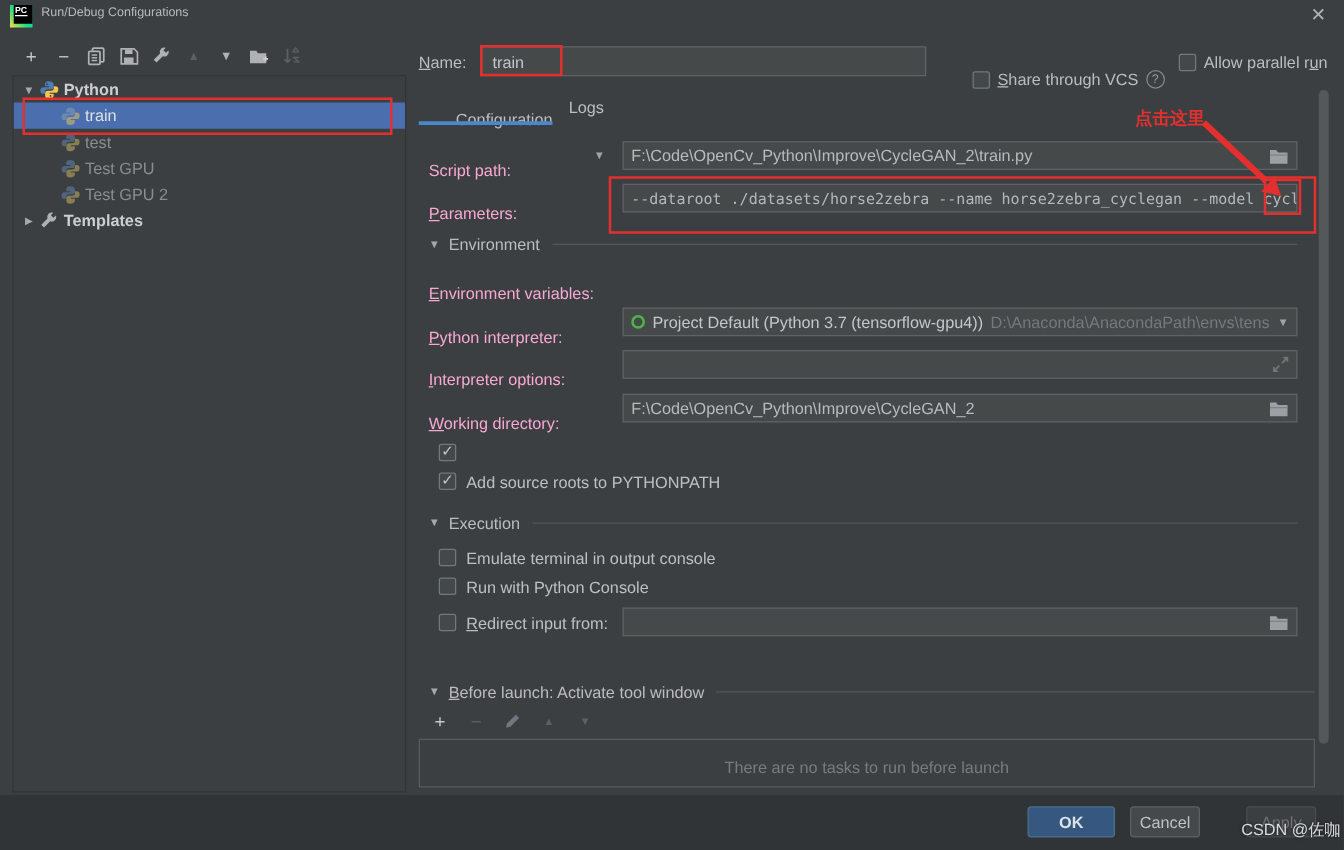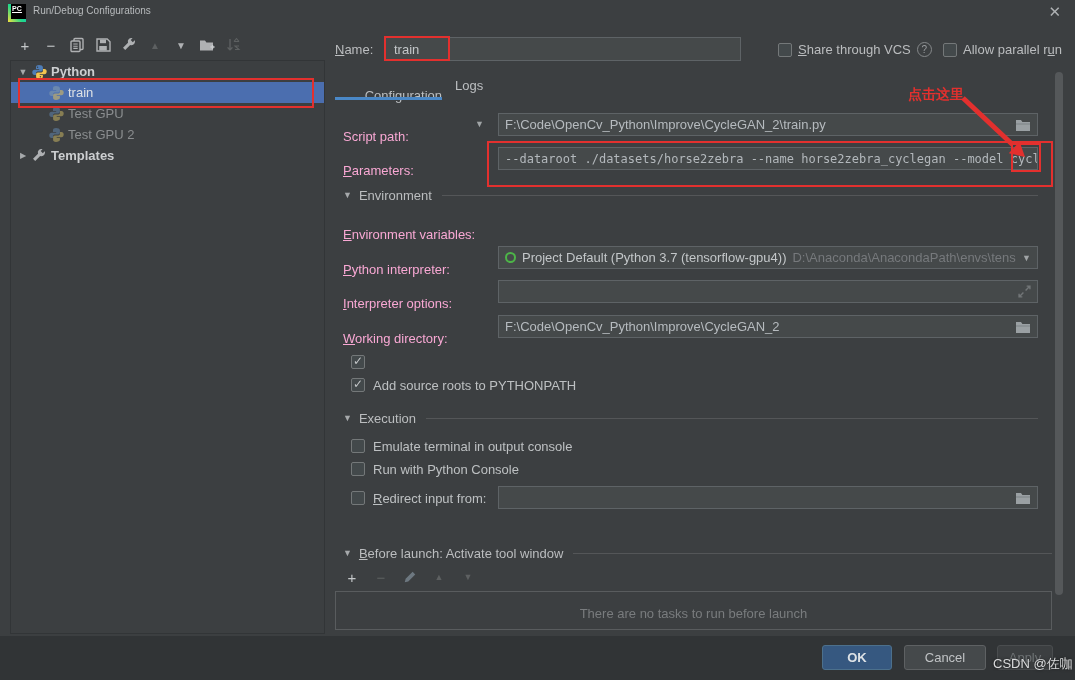--- a/index.html
+++ b/index.html
@@ -43,21 +43,21 @@
 
   .help-circle { position:absolute; left:15px; top:646px; width:22px; height:22px; border-radius:50%;
                  background:#54585a; color:#c6c9cb; display:flex; align-items:center; justify-content:center;
                  font-size:13px; font-weight:bold; cursor:pointer; }
 
   
   .name-label { position:absolute; left:335px; top:42px; color:#bcbec0; }
   .name-field { position:absolute; left:385px; top:37px; width:356px; height:24px;
                 background:#45494a; border:1px solid #5e6366; color:#c3c7c9;
                 display:flex; align-items:center; padding-left:8px; }
-  .vcs-group { position:absolute; left:778px; top:42px; display:flex; align-items:center; gap:6px; }
+  .vcs-group { position:absolute; left:778px; top:56px; display:flex; align-items:center; gap:6px; }
   .par-group { position:absolute; left:943px; top:42px; display:flex; align-items:center; gap:6px; }
   .qmark { width:15px; height:15px; border:1px solid #85888a; border-radius:50%; color:#9a9da0;
            font-size:10px; display:flex; align-items:center; justify-content:center; }
 
   
   .tab-conf { position:absolute; left:335px; top:88px; width:107px; text-align:right; color:#bcbfc1; cursor:pointer; }
   .tab-logs { position:absolute; left:455px; top:78px; color:#bcbfc1; cursor:pointer; }
   .tab-underline { position:absolute; left:335px; top:97px; width:107px; height:3px; background:#4a88c7; }
 
   
@@ -87,21 +87,21 @@
   .bl-toolbar { position:absolute; left:344px; top:569px; display:flex; align-items:center; gap:13px; height:16px; }
   .task-panel { position:absolute; left:335px; top:591px; width:717px; height:39px;
                 border:1px solid #595c5e; }
   .task-empty { position:absolute; left:0; right:0; top:14px; text-align:center; color:#797c7e; }
 
   
   .footer { position:absolute; left:0; top:636px; width:100%; height:44px; background:#313436; }
   .btn { position:absolute; top:645px; height:25px; border-radius:3px; display:flex; align-items:center;
          justify-content:center; font-size:13px; cursor:pointer; }
   .btn-ok { left:822px; width:70px; background:#365880; border:1px solid #4c708c; color:#dde2e6; }
-  .btn-cancel { left:904px; width:82px; background:#45494b; border:1px solid #5e6163; color:#c0c3c5; }
+  .btn-cancel { left:904px; width:56px; background:#45494b; border:1px solid #5e6163; color:#c0c3c5; }
   .btn-apply { left:997px; width:56px; background:#3c3f41; border:1px solid #4a4d4f; color:#6e7274; }
 
   .watermark { position:absolute; left:993px; top:655px; color:#d9dadb; font-size:13px; z-index:60;
                text-shadow:0 0 3px rgba(0,0,0,.6); white-space:nowrap; }
 
   
   .redrect { position:absolute; border:2px solid #e3302e; z-index:40; pointer-events:none; }
   .red-note { position:absolute; left:908px; top:86px; color:#e3302e; font-size:14px; font-weight:bold; z-index:41; }
   .arrow-svg { position:absolute; left:955px; top:92px; z-index:41; pointer-events:none; }
 
@@ -170,20 +170,29 @@
     <span class="t-bold">Python</span>
   </div>
   <div class="trow selected">
     <span class="noarrow"></span>
       <span class="ind"></span>
     <svg class="ticon fade" viewBox="0 0 16 16">
         <path fill="#7d96ad" d="M8 1C6 1 5 1.9 5 3.2V5h3.2v.8H3.6C2.1 5.8 1.3 6.9 1.3 8.5S2.1 11 3.6 11H5V9.4C5 8 6 7.4 7.5 7.4h2.6c1.1 0 1.8-.8 1.8-1.9V3.2C11.9 1.9 10 1 8 1z"></path>
         <path fill="#c9b46a" d="M8 15c2 0 3.9-.9 3.9-2.2V11H8.7v-.8h4.7c1.5 0 2.3-1.1 2.3-2.7S14.9 5 13.4 5H12v1.6c0 1.4-1 2-2.5 2H6.9c-1.1 0-1.8.8-1.8 1.9v2.3C5.1 14.1 6 15 8 15z"></path>
       </svg>
     <span>train</span>
+  </div>
+  <div class="trow t-dim">
+    <span class="noarrow"></span>
+      <span class="ind"></span>
+    <svg class="ticon fade" viewBox="0 0 16 16">
+        <path fill="#5c7a9a" d="M8 1C6 1 5 1.9 5 3.2V5h3.2v.8H3.6C2.1 5.8 1.3 6.9 1.3 8.5S2.1 11 3.6 11H5V9.4C5 8 6 7.4 7.5 7.4h2.6c1.1 0 1.8-.8 1.8-1.9V3.2C11.9 1.9 10 1 8 1z"></path>
+        <path fill="#b0a05e" d="M8 15c2 0 3.9-.9 3.9-2.2V11H8.7v-.8h4.7c1.5 0 2.3-1.1 2.3-2.7S14.9 5 13.4 5H12v1.6c0 1.4-1 2-2.5 2H6.9c-1.1 0-1.8.8-1.8 1.9v2.3C5.1 14.1 6 15 8 15z"></path>
+      </svg>
+    <span>test</span>
   </div>
   <div class="trow t-dim">
     <span class="noarrow"></span>
       <span class="ind"></span>
     <svg class="ticon fade" viewBox="0 0 16 16">
         <path fill="#5c7a9a" d="M8 1C6 1 5 1.9 5 3.2V5h3.2v.8H3.6C2.1 5.8 1.3 6.9 1.3 8.5S2.1 11 3.6 11H5V9.4C5 8 6 7.4 7.5 7.4h2.6c1.1 0 1.8-.8 1.8-1.9V3.2C11.9 1.9 10 1 8 1z"></path>
         <path fill="#b0a05e" d="M8 15c2 0 3.9-.9 3.9-2.2V11H8.7v-.8h4.7c1.5 0 2.3-1.1 2.3-2.7S14.9 5 13.4 5H12v1.6c0 1.4-1 2-2.5 2H6.9c-1.1 0-1.8.8-1.8 1.9v2.3C5.1 14.1 6 15 8 15z"></path>
       </svg>
     <span>Test GPU</span>
   </div>

